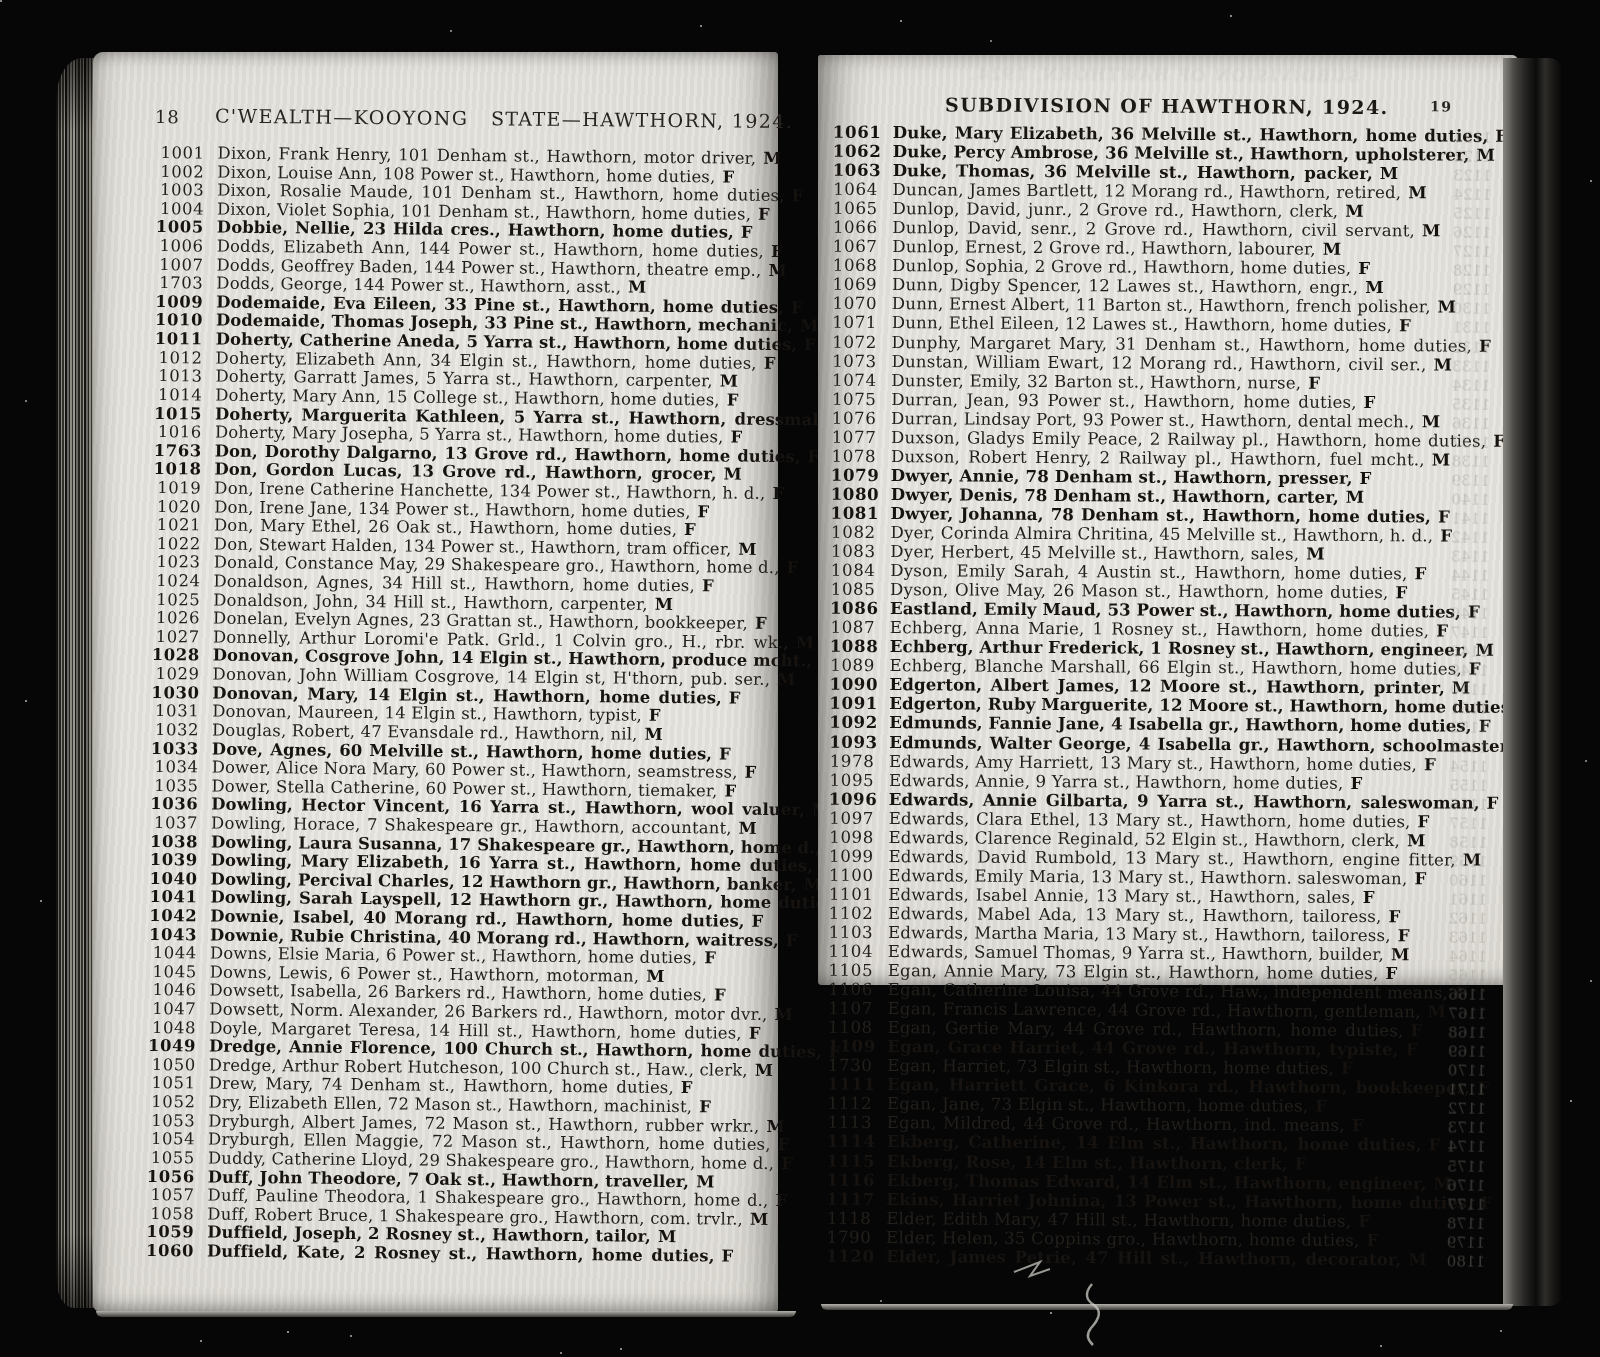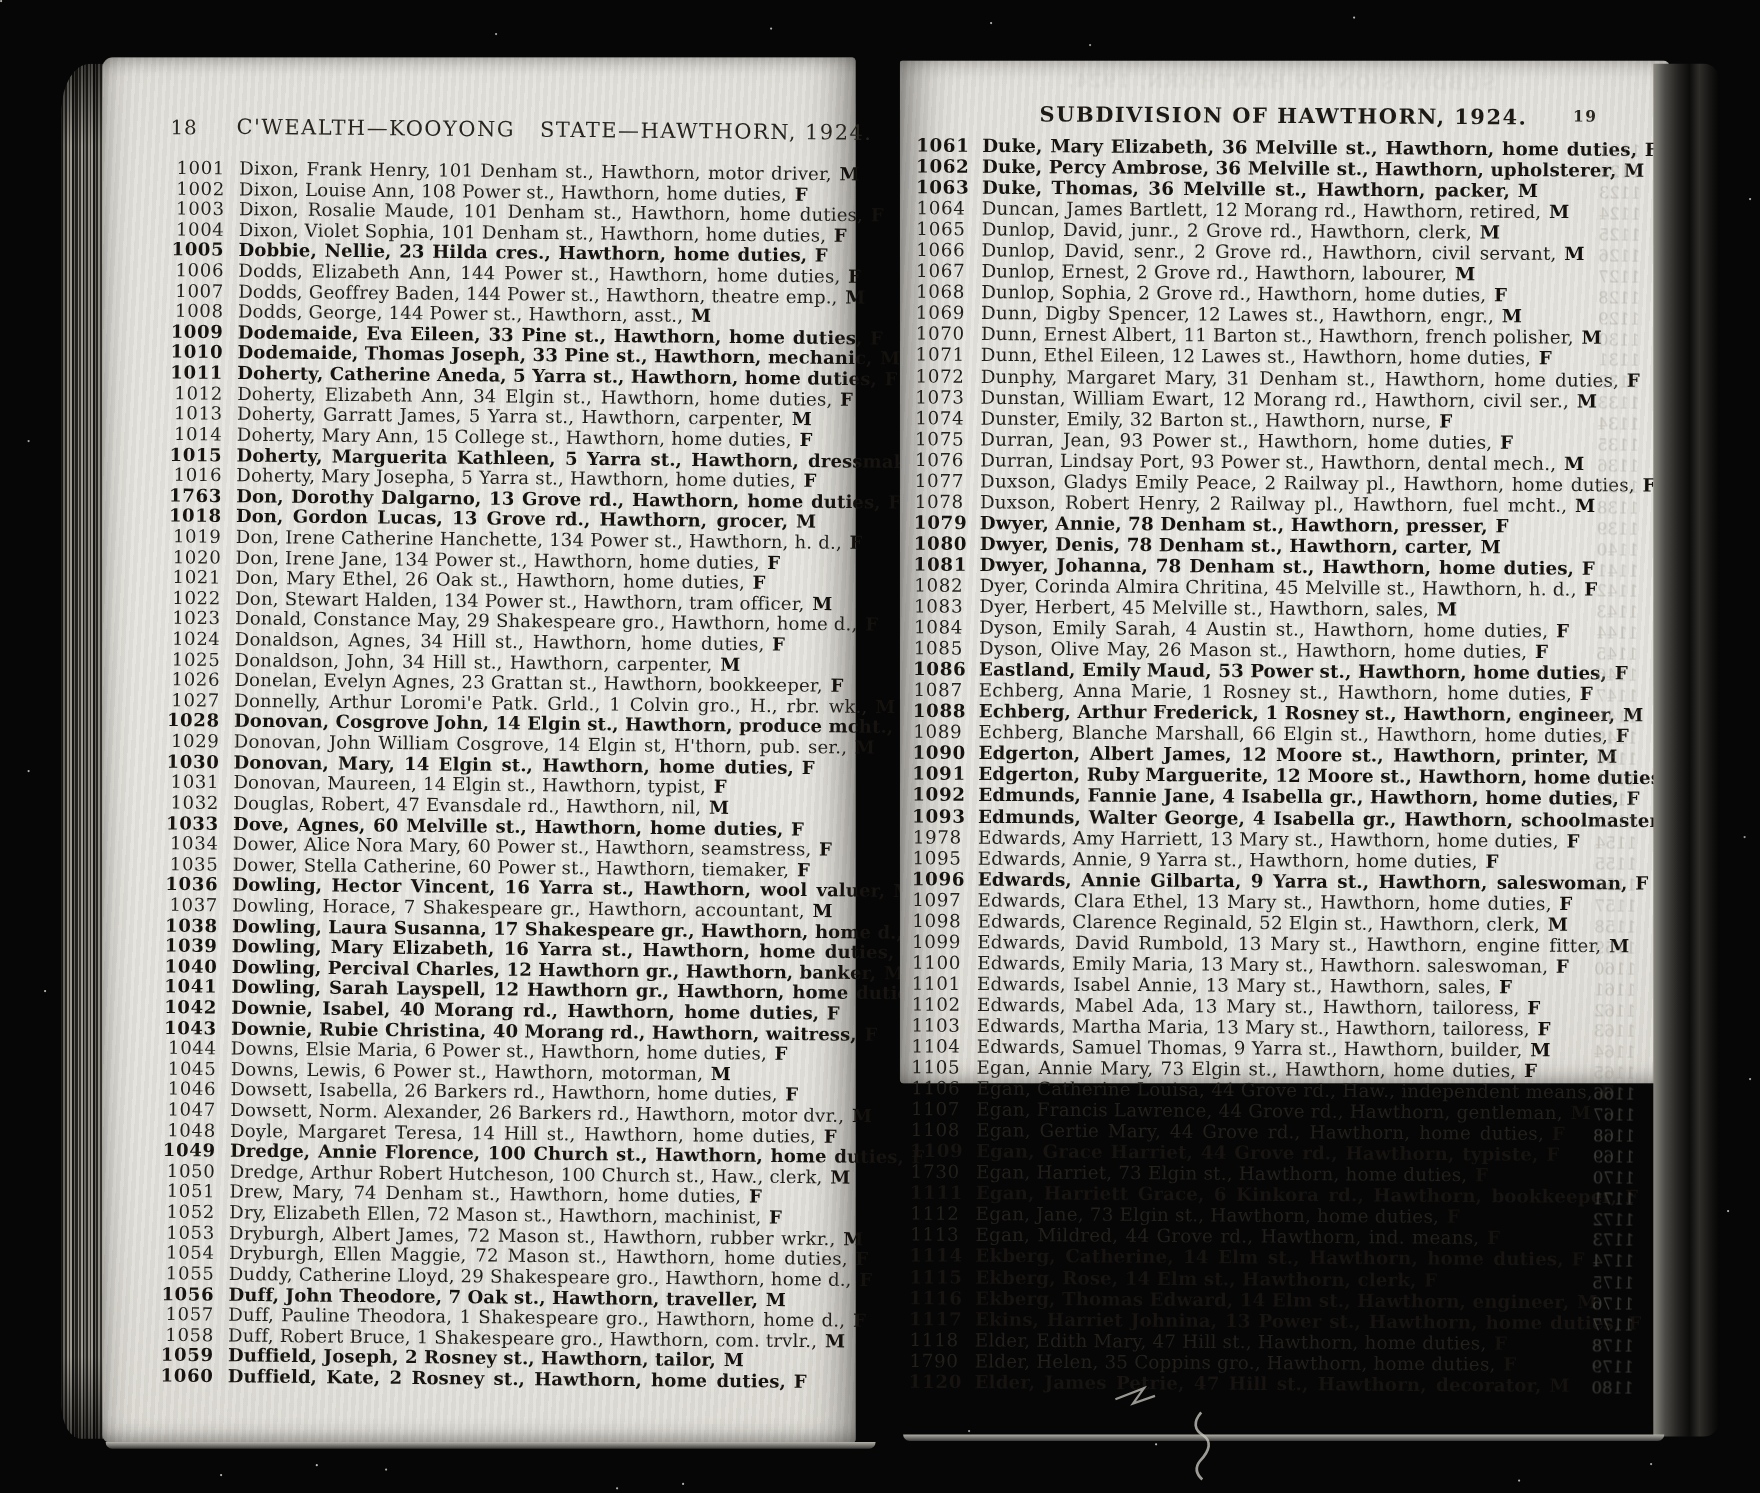--- a/index.html
+++ b/index.html
@@ -136,21 +136,21 @@
           <span class="enum">1006</span>
           <span class="etext">Dodds, Elizabeth Ann, 144 Power st., Hawthorn, home duties,</span>
           <span class="esex">F</span>
         </div>
         <div class="entry-row">
           <span class="enum">1007</span>
           <span class="etext">Dodds, Geoffrey Baden, 144 Power st., Hawthorn, theatre emp.,</span>
           <span class="esex">M</span>
         </div>
         <div class="entry-row">
-          <span class="enum">1008</span>
+          <span class="enum">1703</span>
           <span class="etext">Dodds, George, 144 Power st., Hawthorn, asst.,</span>
           <span class="esex">M</span>
         </div>
         <div class="entry-row bold">
           <span class="enum">1009</span>
           <span class="etext">Dodemaide, Eva Eileen, 33 Pine st., Hawthorn, home duties,</span>
           <span class="esex">F</span>
         </div>
         <div class="entry-row bold">
           <span class="enum">1010</span>

